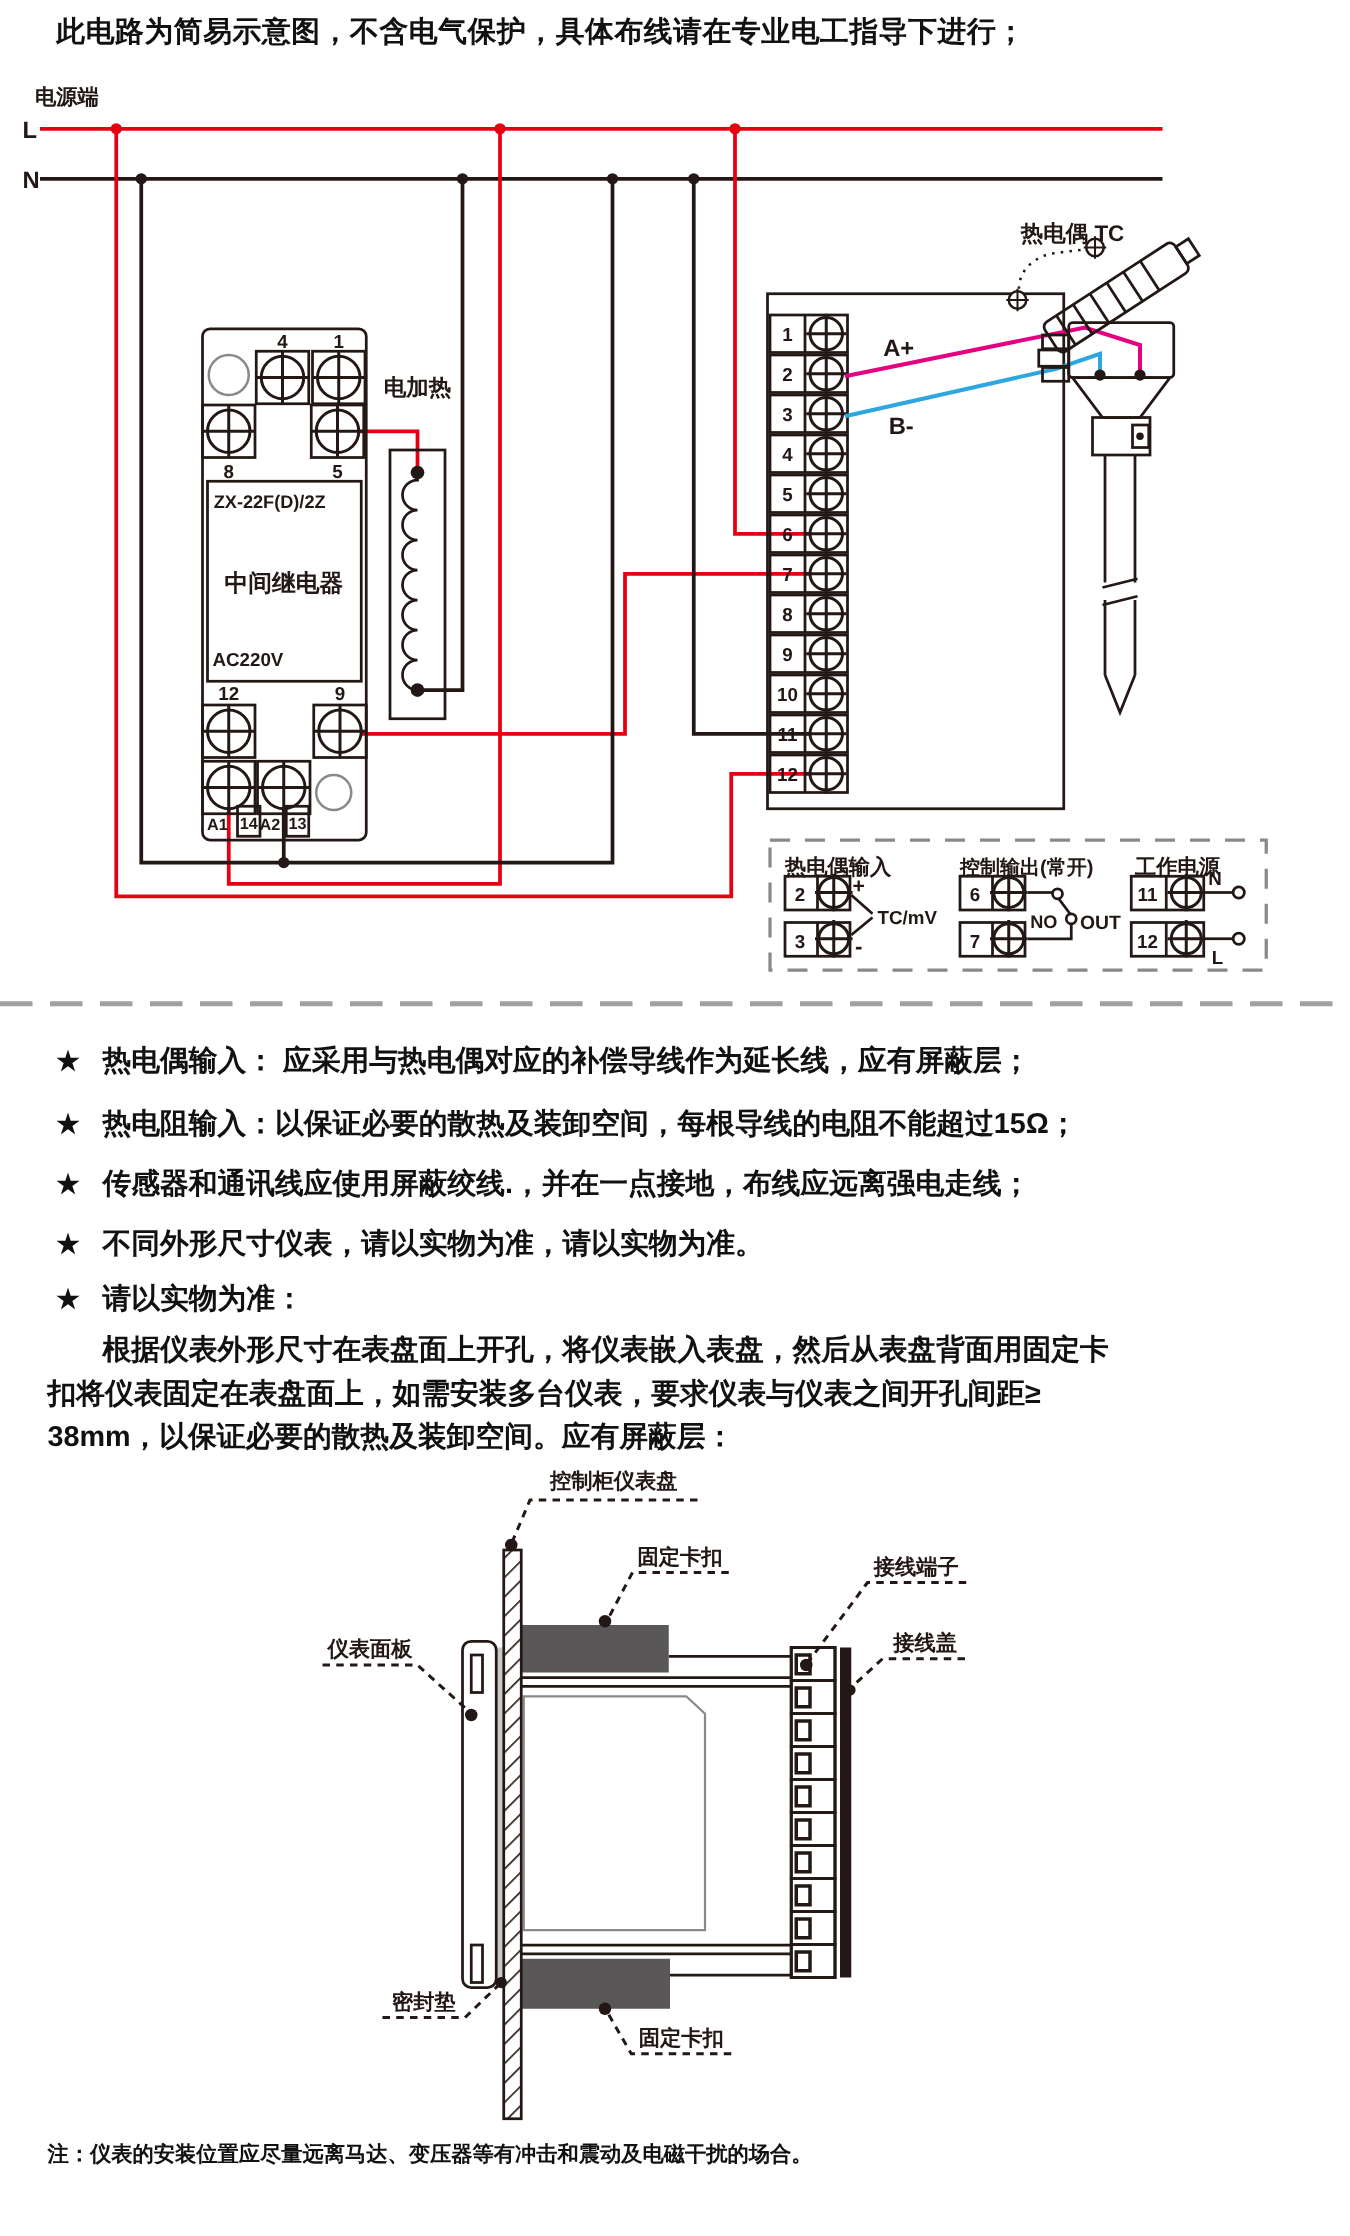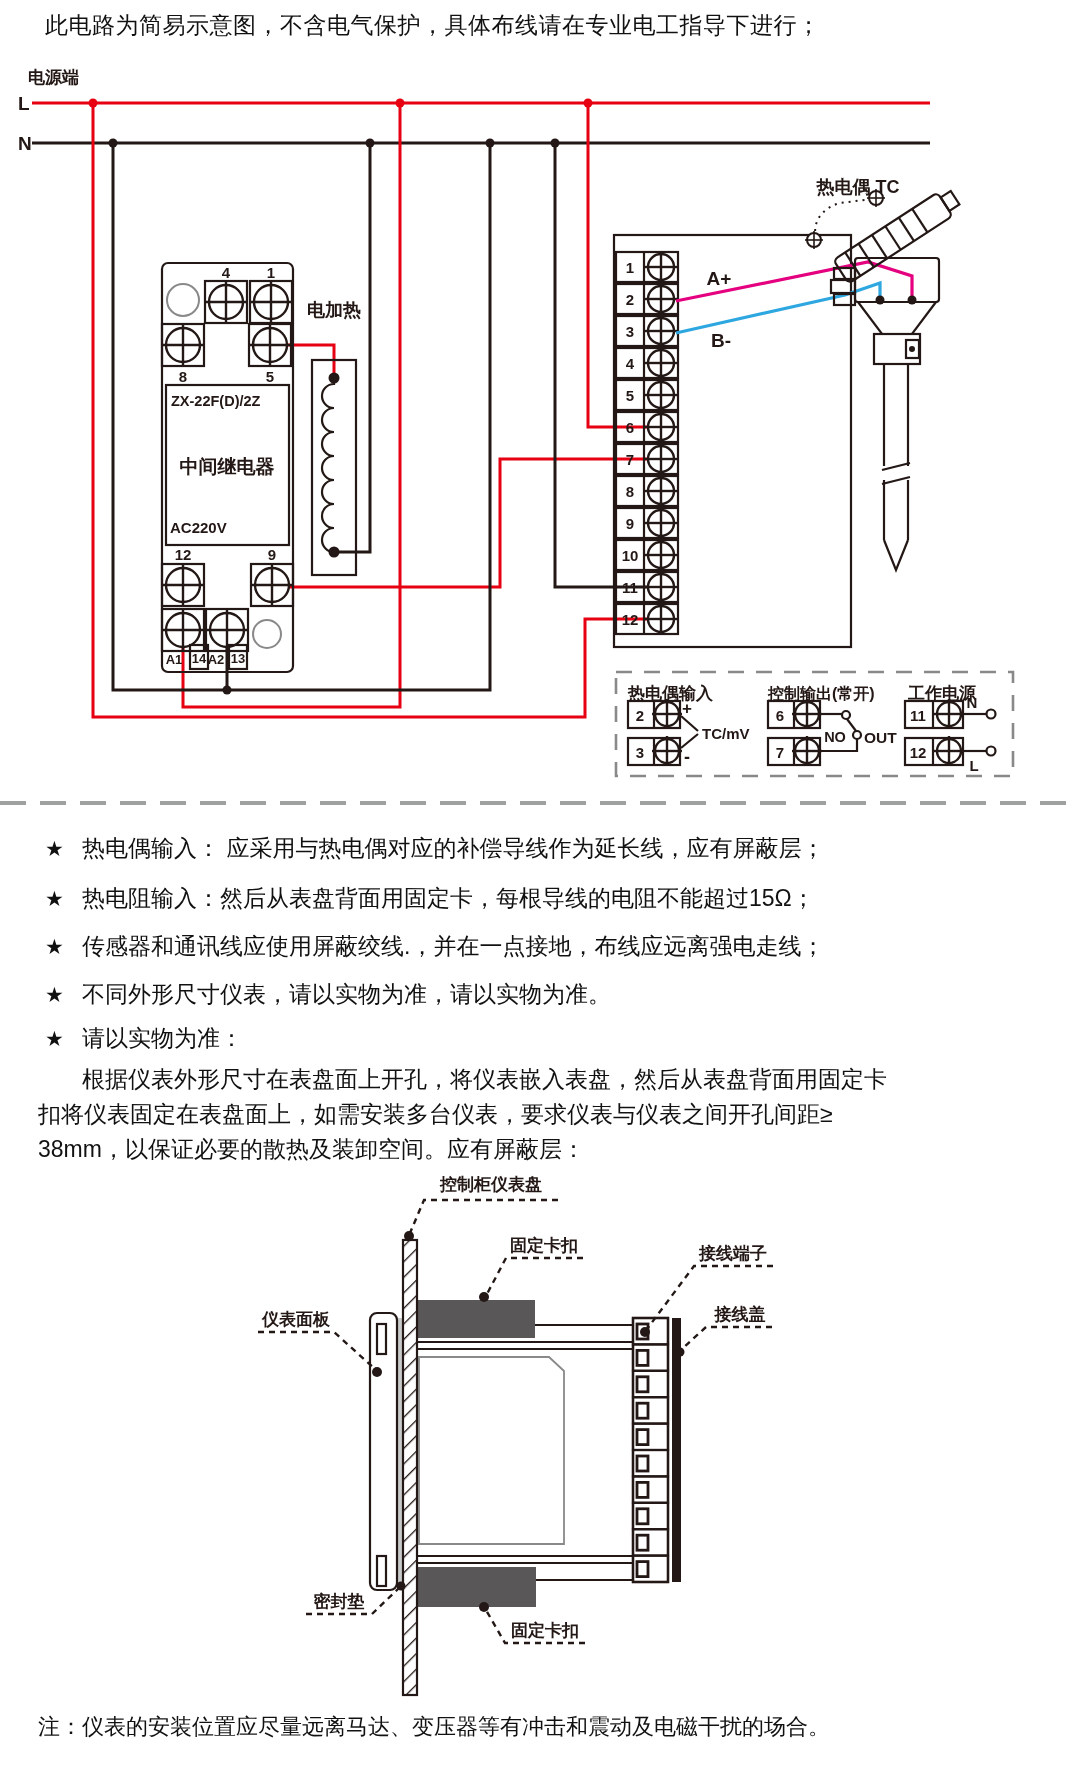--- a/index.html
+++ b/index.html
@@ -1,22 +1,22 @@
 <!DOCTYPE html>
 <html><head>
 <meta charset="utf-8">
 <style>
   html,body{margin:0;padding:0;background:#ffffff;}
   body{width:1080px;height:1789px;position:relative;font-family:"Liberation Sans",sans-serif;}
-  .txt{position:absolute;font-weight:normal;color:#111;white-space:nowrap;}
+  .txt{position:absolute;font-weight:bold;color:#111;white-space:nowrap;}
   .heading{font-size:23px;letter-spacing:0.5px;}
   .note-star{display:inline-block;width:37px;font-size:21px;}
   .note-line{font-size:23px;}
   .para-line{font-size:23px;}
-  .footer-note{font-size:22px;}
+  .footer-note{font-size:17px;}
   svg{position:absolute;left:0;top:0;pointer-events:none;}
   svg text{font-family:"Liberation Sans",sans-serif;fill:#231815;font-weight:bold;}
   .ln{fill:none;stroke:#231815;stroke-width:2.2;}
   .lnt{fill:#fff;stroke:#231815;stroke-width:2.4;}
   .lnb{fill:none;stroke:#231815;stroke-width:2.8;}
   .wire-red{fill:none;stroke:#e60012;stroke-width:3;}
   .wire-blk{fill:none;stroke:#231815;stroke-width:3;}
   .wire-mag{fill:none;stroke:#e4007f;stroke-width:3.2;}
   .wire-blu{fill:none;stroke:#2ea7e0;stroke-width:3.2;}
   .jd-red{fill:#e60012;}
@@ -25,21 +25,21 @@
   .gray-ind{fill:none;stroke:#898989;stroke-width:2;}
   .t15{font-size:15px;} .t13{font-size:13px;} .t17{font-size:17px;}
   .t18{font-size:18px;} .t19{font-size:19px;} .t14{font-size:14.5px;}
 </style>
 </head>
 <body>
 
 <div class="txt heading" style="left:45px;top:10px;">此电路为简易示意图，不含电气保护，具体布线请在专业电工指导下进行；</div>
 
 <div class="txt note-line" style="left:45px;top:833px;"><span class="note-star">★</span><span>热电偶输入： 应采用与热电偶对应的补偿导线作为延长线，应有屏蔽层；</span></div>
-<div class="txt note-line" style="left:45px;top:883px;"><span class="note-star">★</span><span>热电阻输入：然后从表盘背面用固定卡，每根导线的电阻不能超过15Ω；</span></div>
+<div class="txt note-line" style="left:45px;top:883px;"><span class="note-star">★</span><span>热电阻输入：以保证必要的散热及装卸空间，每根导线的电阻不能超过15Ω；</span></div>
 <div class="txt note-line" style="left:45px;top:931px;"><span class="note-star">★</span><span>传感器和通讯线应使用屏蔽绞线.，并在一点接地，布线应远离强电走线；</span></div>
 <div class="txt note-line" style="left:45px;top:979px;"><span class="note-star">★</span><span>不同外形尺寸仪表，请以实物为准，请以实物为准。</span></div>
 <div class="txt note-line" style="left:45px;top:1023px;"><span class="note-star">★</span><span>请以实物为准：</span></div>
 
 <div class="txt para-line" style="left:82px;top:1064px;">根据仪表外形尺寸在表盘面上开孔，将仪表嵌入表盘，然后从表盘背面用固定卡</div>
 <div class="txt para-line" style="left:38px;top:1099px;">扣将仪表固定在表盘面上，如需安装多台仪表，要求仪表与仪表之间开孔间距≥</div>
 <div class="txt para-line" style="left:38px;top:1134px;">38mm，以保证必要的散热及装卸空间。应有屏蔽层：</div>
 
 <div class="txt footer-note" style="left:38px;top:1712px;">注：仪表的安装位置应尽量远离马达、变压器等有冲击和震动及电磁干扰的场合。</div>
 

